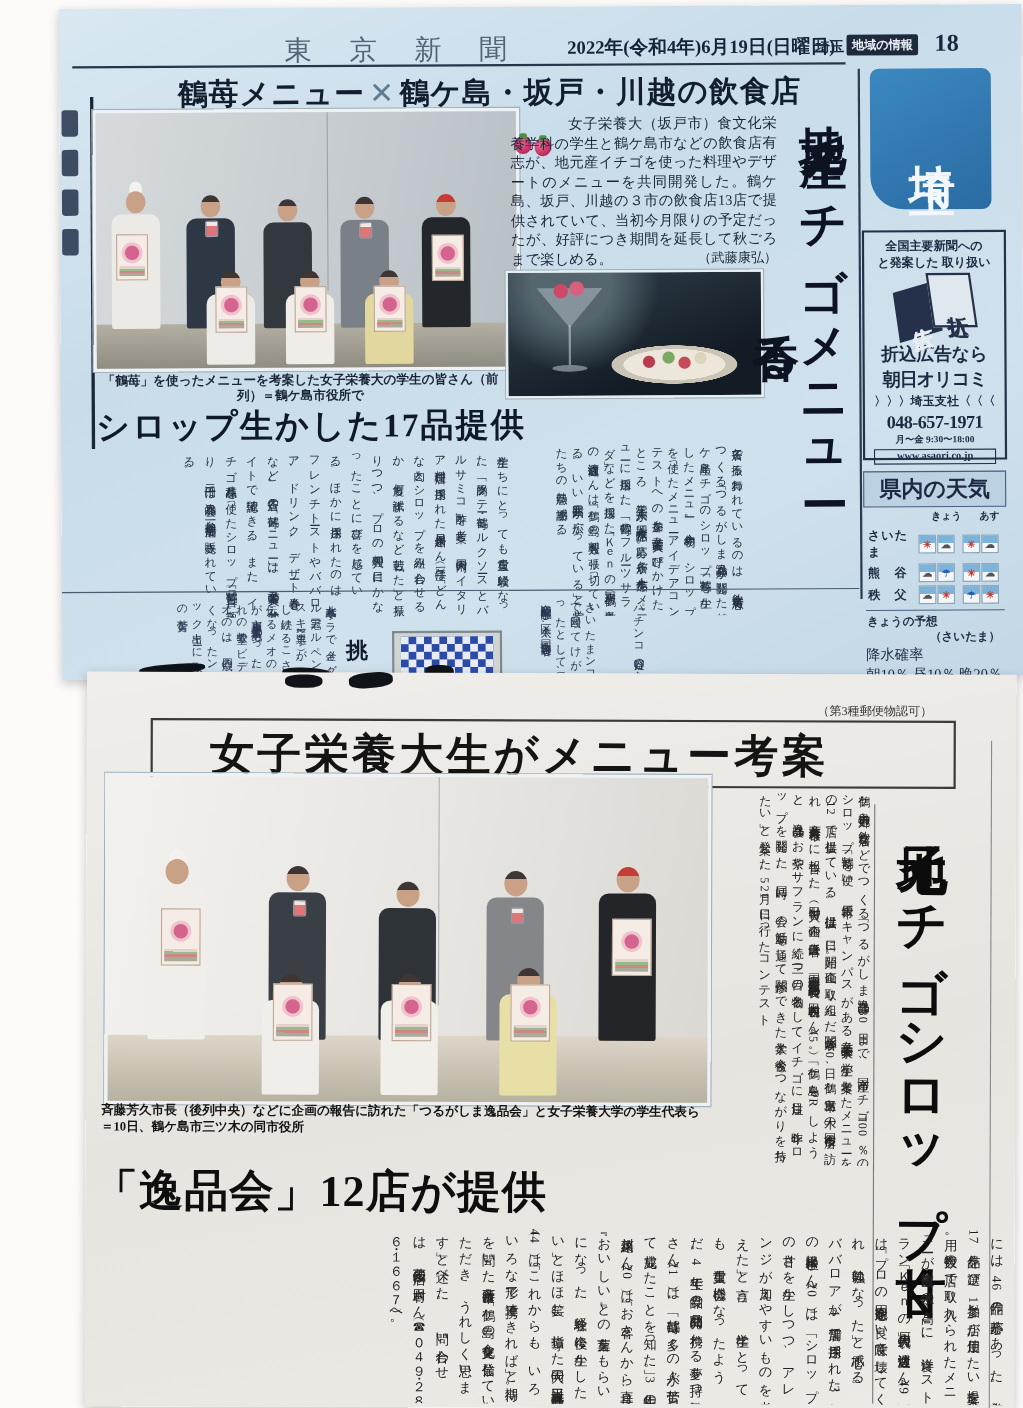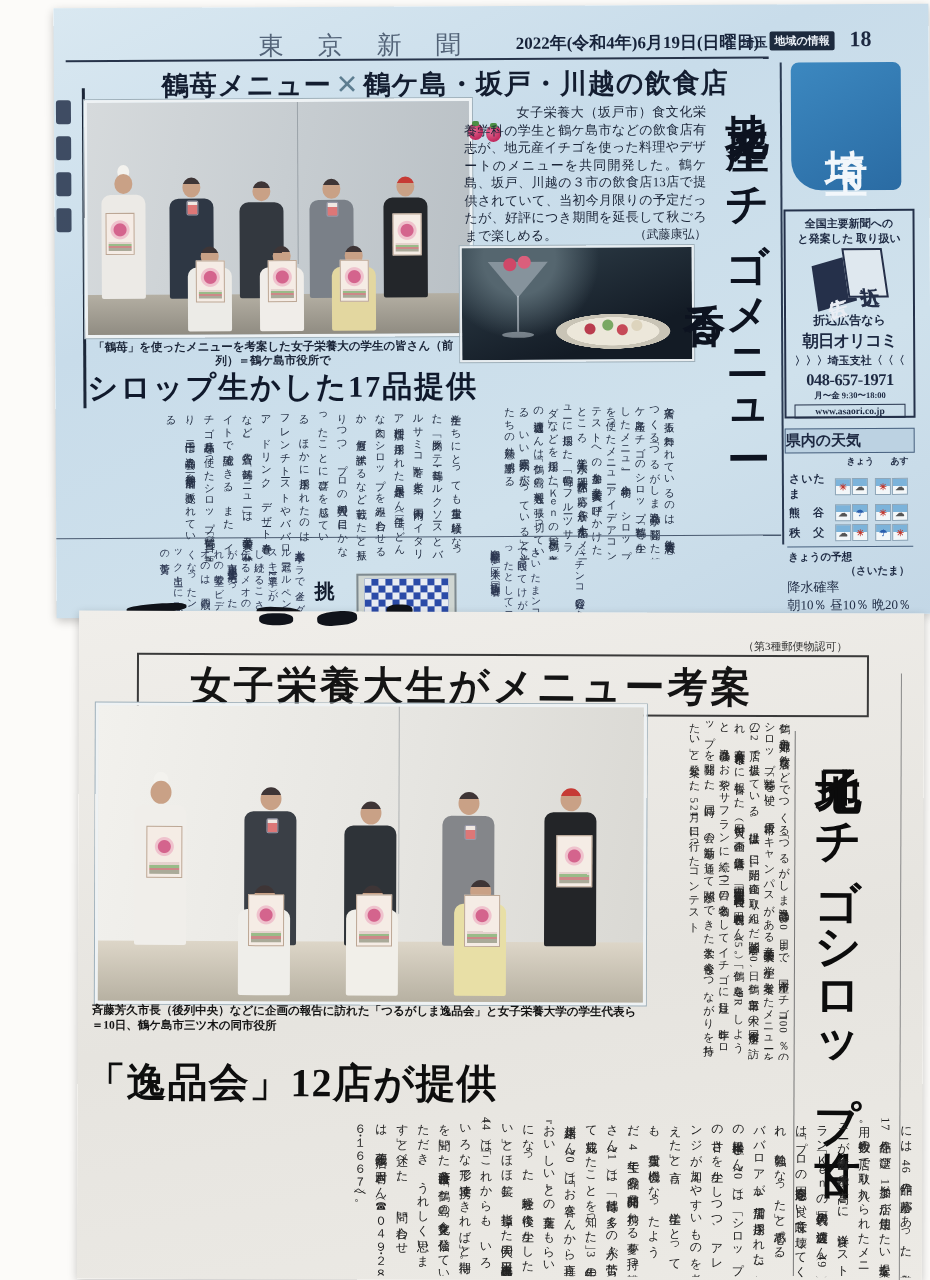--- a/index.html
+++ b/index.html
@@ -97,29 +97,29 @@
     color:#f2f7fb;display:flex;align-items:center;justify-content:center}
   .saitama-box span{writing-mode:vertical-rl;font-size:42px;font-weight:bold;letter-spacing:10px}
   .adbox{position:absolute;left:729px;top:205px;width:127px;height:205px;border:2px solid #24314a;
     text-align:center;color:#1d2942;font-weight:bold}
   .ad1{font-size:11px;margin-top:5px}
   .ad-logo{position:relative;width:72px;height:58px;margin:4px auto 2px;transform:rotate(-8deg)}
   .ad-logo .a{position:absolute;left:0;top:8px;width:40px;height:46px;background:#25304a;color:#e9edf4;
     writing-mode:vertical-rl;font-size:19px;line-height:40px;transform:skewY(-8deg)}
   .ad-logo .b{position:absolute;right:0;top:0;width:36px;height:46px;background:#dfe8ef;color:#25304a;
     writing-mode:vertical-rl;font-size:19px;line-height:34px;border:2px solid #25304a;transform:skewY(8deg)}
-  .ad3{font-size:12px;margin-top:4px}
+  .ad3{font-size:16px;margin-top:4px}
   .ad-brand{font-size:16.5px;letter-spacing:-1px;margin-top:1px}
   .ad-branch{font-size:11px;margin-top:1px}
   .ad-phone{font-size:16.5px;margin-top:2px;letter-spacing:-.5px}
   .ad-hours{font-size:8.5px}
   .ad-url{font-size:9.5px;border:1px solid #24314a;margin:2px 8px 0;padding:1px 0}
 
   .weather{position:absolute;left:729px;top:424px;width:130px;height:180px;color:#1d2942}
-  .w-title{font-size:15px;font-weight:bold;background:#bcd2e2;padding:2px 0;border:1px solid #47607e}
+  .w-title{font-size:20px;font-weight:bold;background:#bcd2e2;text-align:center;padding:2px 0;border:1px solid #47607e}
   .w-cols{font-size:9px;font-weight:bold;text-align:right;padding:2px 6px 0 0}
   .w-cols span{margin-left:14px}
   .w-row{display:flex;align-items:center;margin:3px 0 0 4px;font-size:11px;font-weight:bold}
   .w-row .city{width:46px;letter-spacing:1px}
   .wicon{display:inline-block;width:14px;height:15px;margin-right:1px;font-size:9px;line-height:16px;
     text-align:center;background:linear-gradient(180deg,#7cb3da 0 46%,#f3f7f9 46%);border:1px solid #8fa6b8;color:#555}
   .wicon.sun{color:#c13a30}
   .wicon.rain{color:#2a5fae}
   .wicon.gap{margin-left:6px}
   .w-div{border-top:1px solid #47607e;margin:5px 2px 3px}

